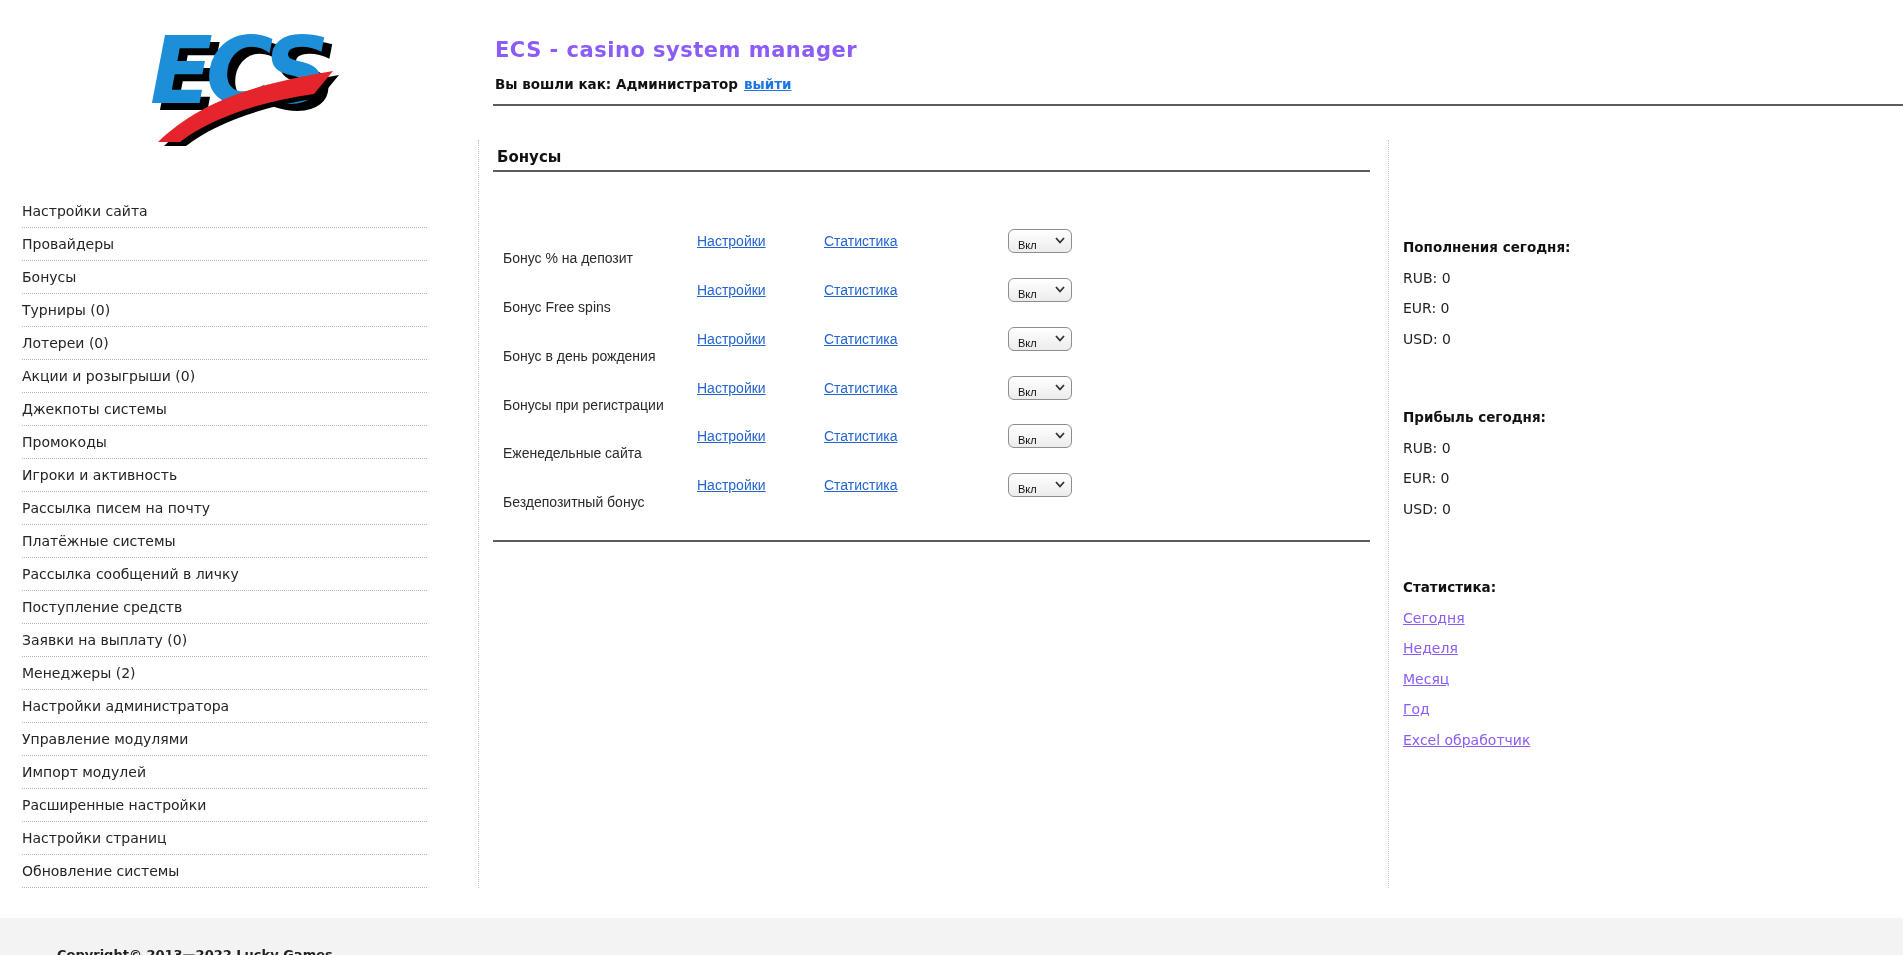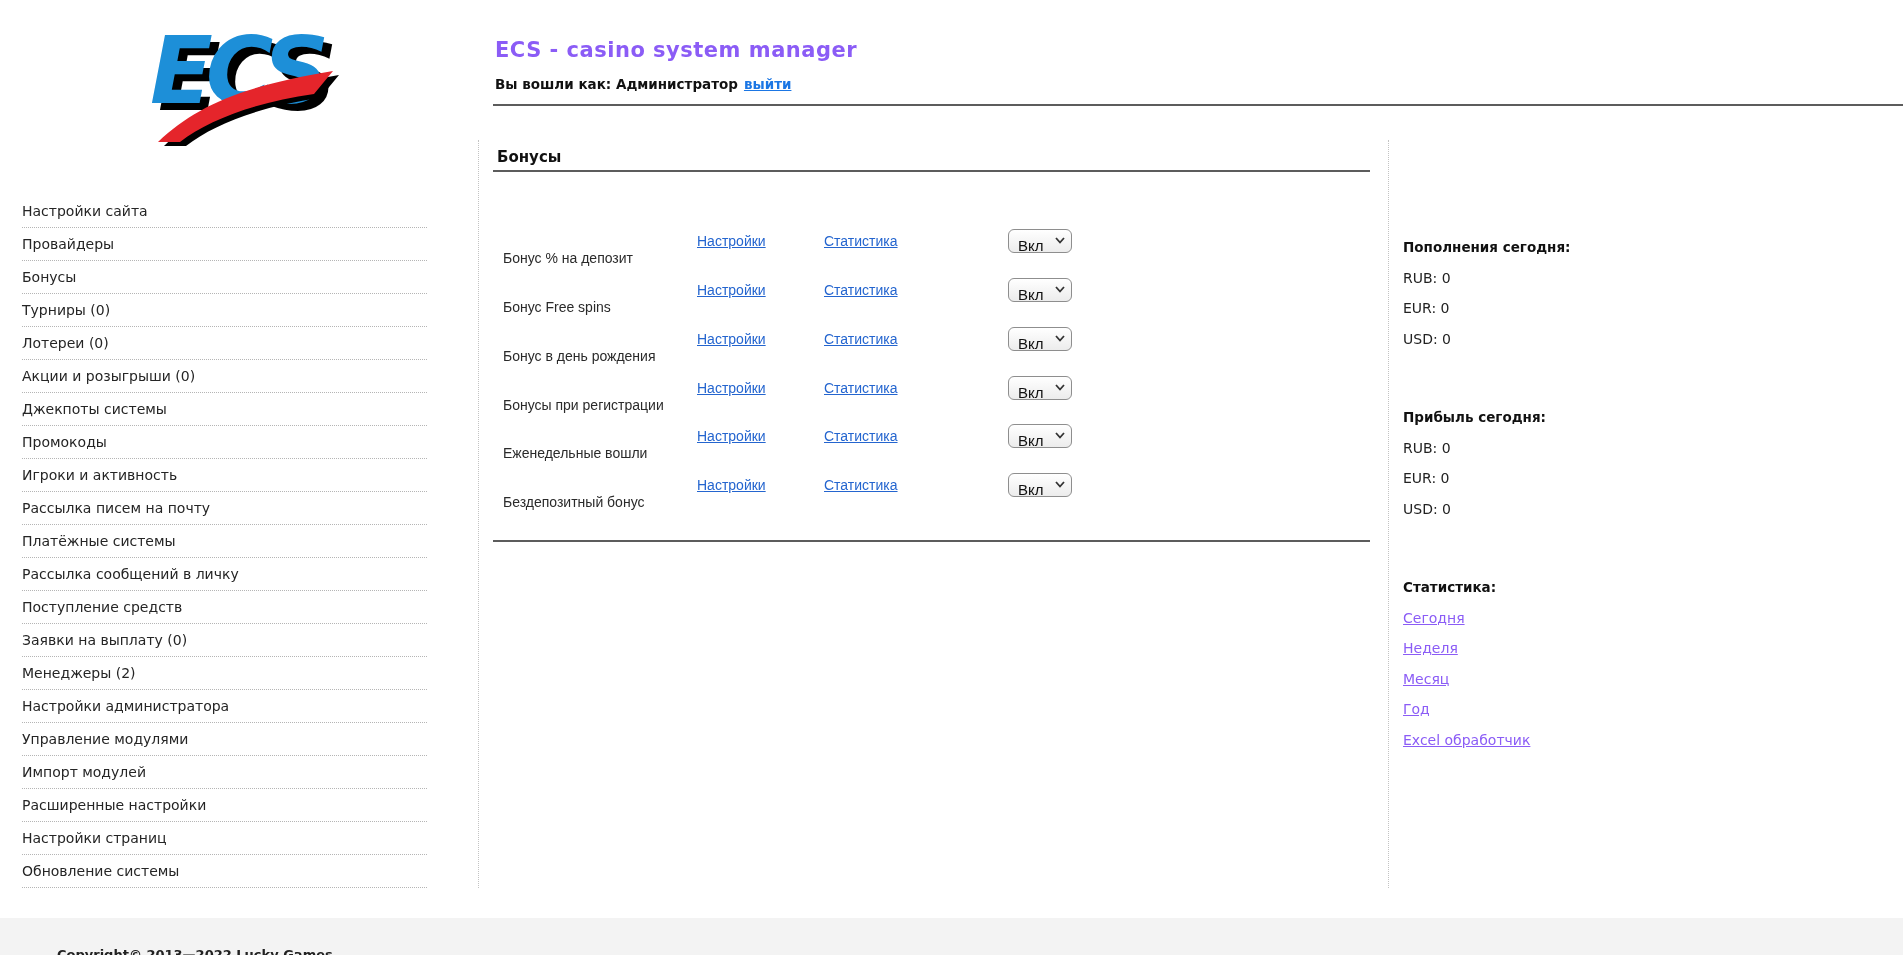--- a/index.html
+++ b/index.html
@@ -39,21 +39,21 @@
   .bonus-row { position:absolute; left:0; width:100%; height:26px; }
   .bonus-label { position:absolute; left:8px; top:0; line-height:26px; font-size:14px; color:#2a2a2a;margin-top:17px; }
   .row-link { position:absolute; top:0; line-height:26px; font-size:14px; color:#2465cf; text-decoration:underline; cursor:pointer; }
   .link-settings { left:202px; }
   .link-stats { left:290px;margin-left:39px; }
   .toggle-wrap { position:absolute; left:513px; top:1px; width:64px; height:24px; }
   select.toggle {
     appearance:none; -webkit-appearance:none; -moz-appearance:none;
     width:100%; height:100%; border:1px solid #8e8e8e; border-radius:6px;
     background:linear-gradient(#ffffff,#ececec);
-    font-family:"Liberation Sans", sans-serif; font-size:15px; color:#111;
+    font-family:"Liberation Sans", sans-serif; font-size:11px; color:#111;
     padding:7px 20px 0 9px; cursor:pointer;
   }
   .chevron { position:absolute; right:7px; top:8px; pointer-events:none; line-height:0; }
 
   
   #right-panel { position:absolute; left:1403px; top:184px; width:320px; }
   .rp-line { height:30.5px; display:flex; align-items:center; font-size:14px; color:#222; }
   .rp-bold { font-weight:bold; font-size:13.5px; color:#111;margin-top:48px; }
   .rp-link a { color:#8b5cf6; text-decoration:underline; cursor:pointer; }
 
@@ -156,21 +156,21 @@
       <a class="row-link link-stats">Статистика</a>
       <span class="toggle-wrap">
         <select class="toggle"><option>Вкл</option></select>
         <span class="chevron"><svg width="10" height="7" viewBox="0 0 10 7">
               <polyline points="1,1 5,5.5 9,1" fill="none" stroke="#333" stroke-width="1.8"></polyline>
             </svg></span>
       </span>
     </div>
 
     <div class="bonus-row" style="top:275px">
-      <span class="bonus-label">Еженедельные вошли</span>
+      <span class="bonus-label">Еженедельные сайта</span>
       <a class="row-link link-settings">Настройки</a>
       <a class="row-link link-stats">Статистика</a>
       <span class="toggle-wrap">
         <select class="toggle"><option>Вкл</option></select>
         <span class="chevron"><svg width="10" height="7" viewBox="0 0 10 7">
               <polyline points="1,1 5,5.5 9,1" fill="none" stroke="#333" stroke-width="1.8"></polyline>
             </svg></span>
       </span>
     </div>
 

